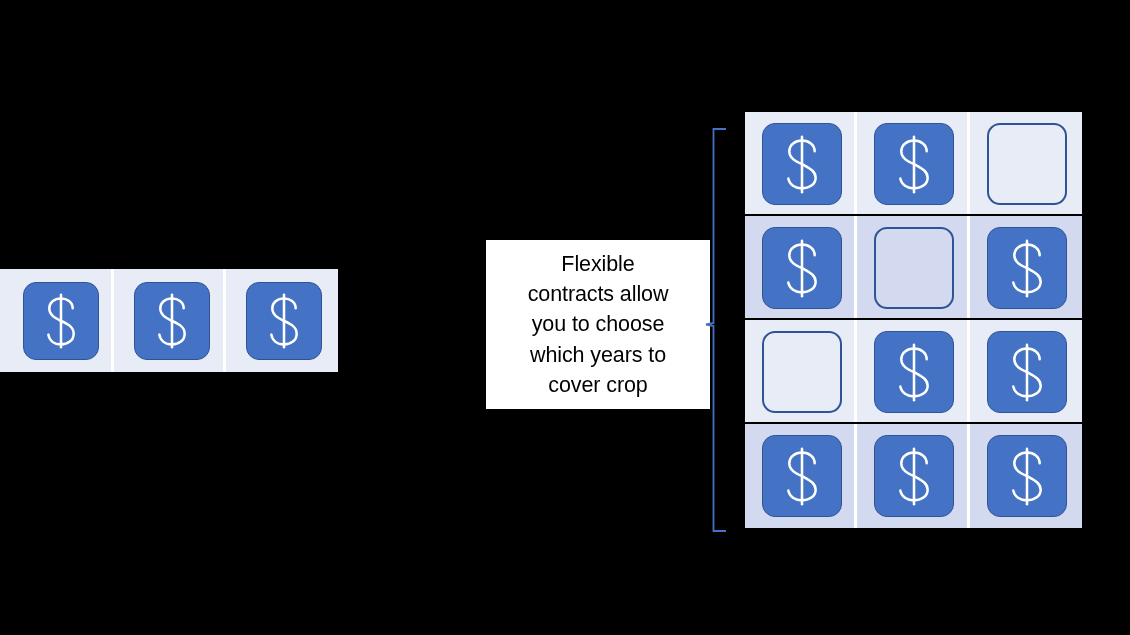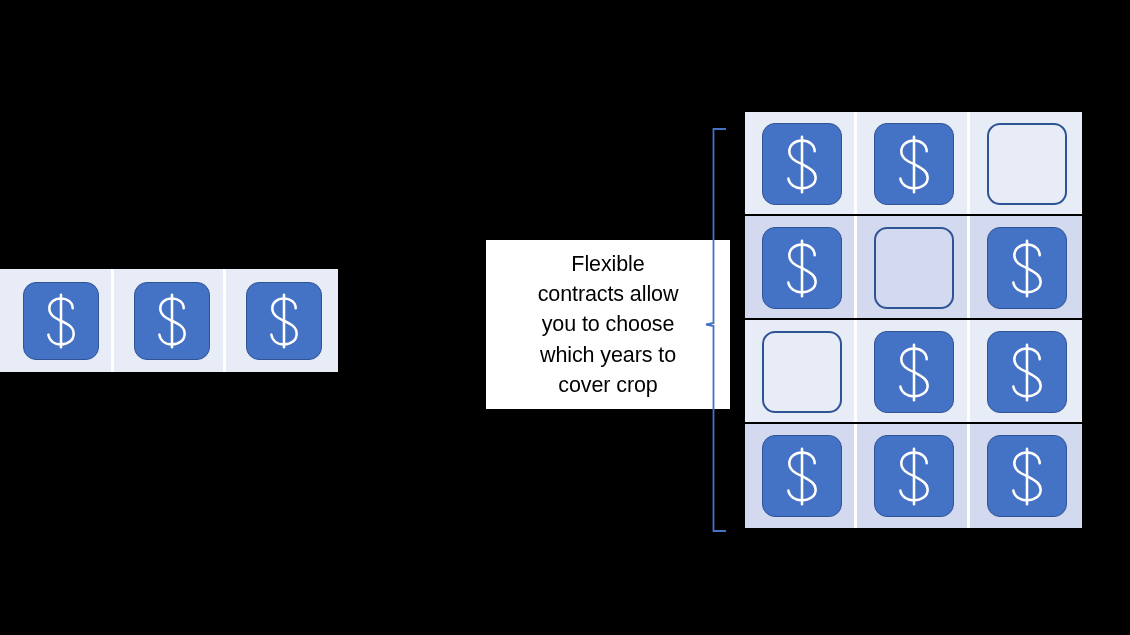--- a/index.html
+++ b/index.html
@@ -67,21 +67,21 @@
   }
   #left-group .cell:nth-child(1) .tile { left: 23px; }
   #left-group .cell:nth-child(2) .tile { left: 20px; }
   #left-group .cell:nth-child(3) .tile { left: 20px; }
 
   
   #callout-box {
     position: absolute;
     left: 486px;
     top: 240px;
-    width: 244px;
+    width: 224px;
     height: 169px;
     background: #FFFFFF;
     color: #000000;
     display: flex;
     align-items: center;
     justify-content: center;
     box-sizing: border-box;
     padding: 2px 6px;
   }
   #callout-text {

